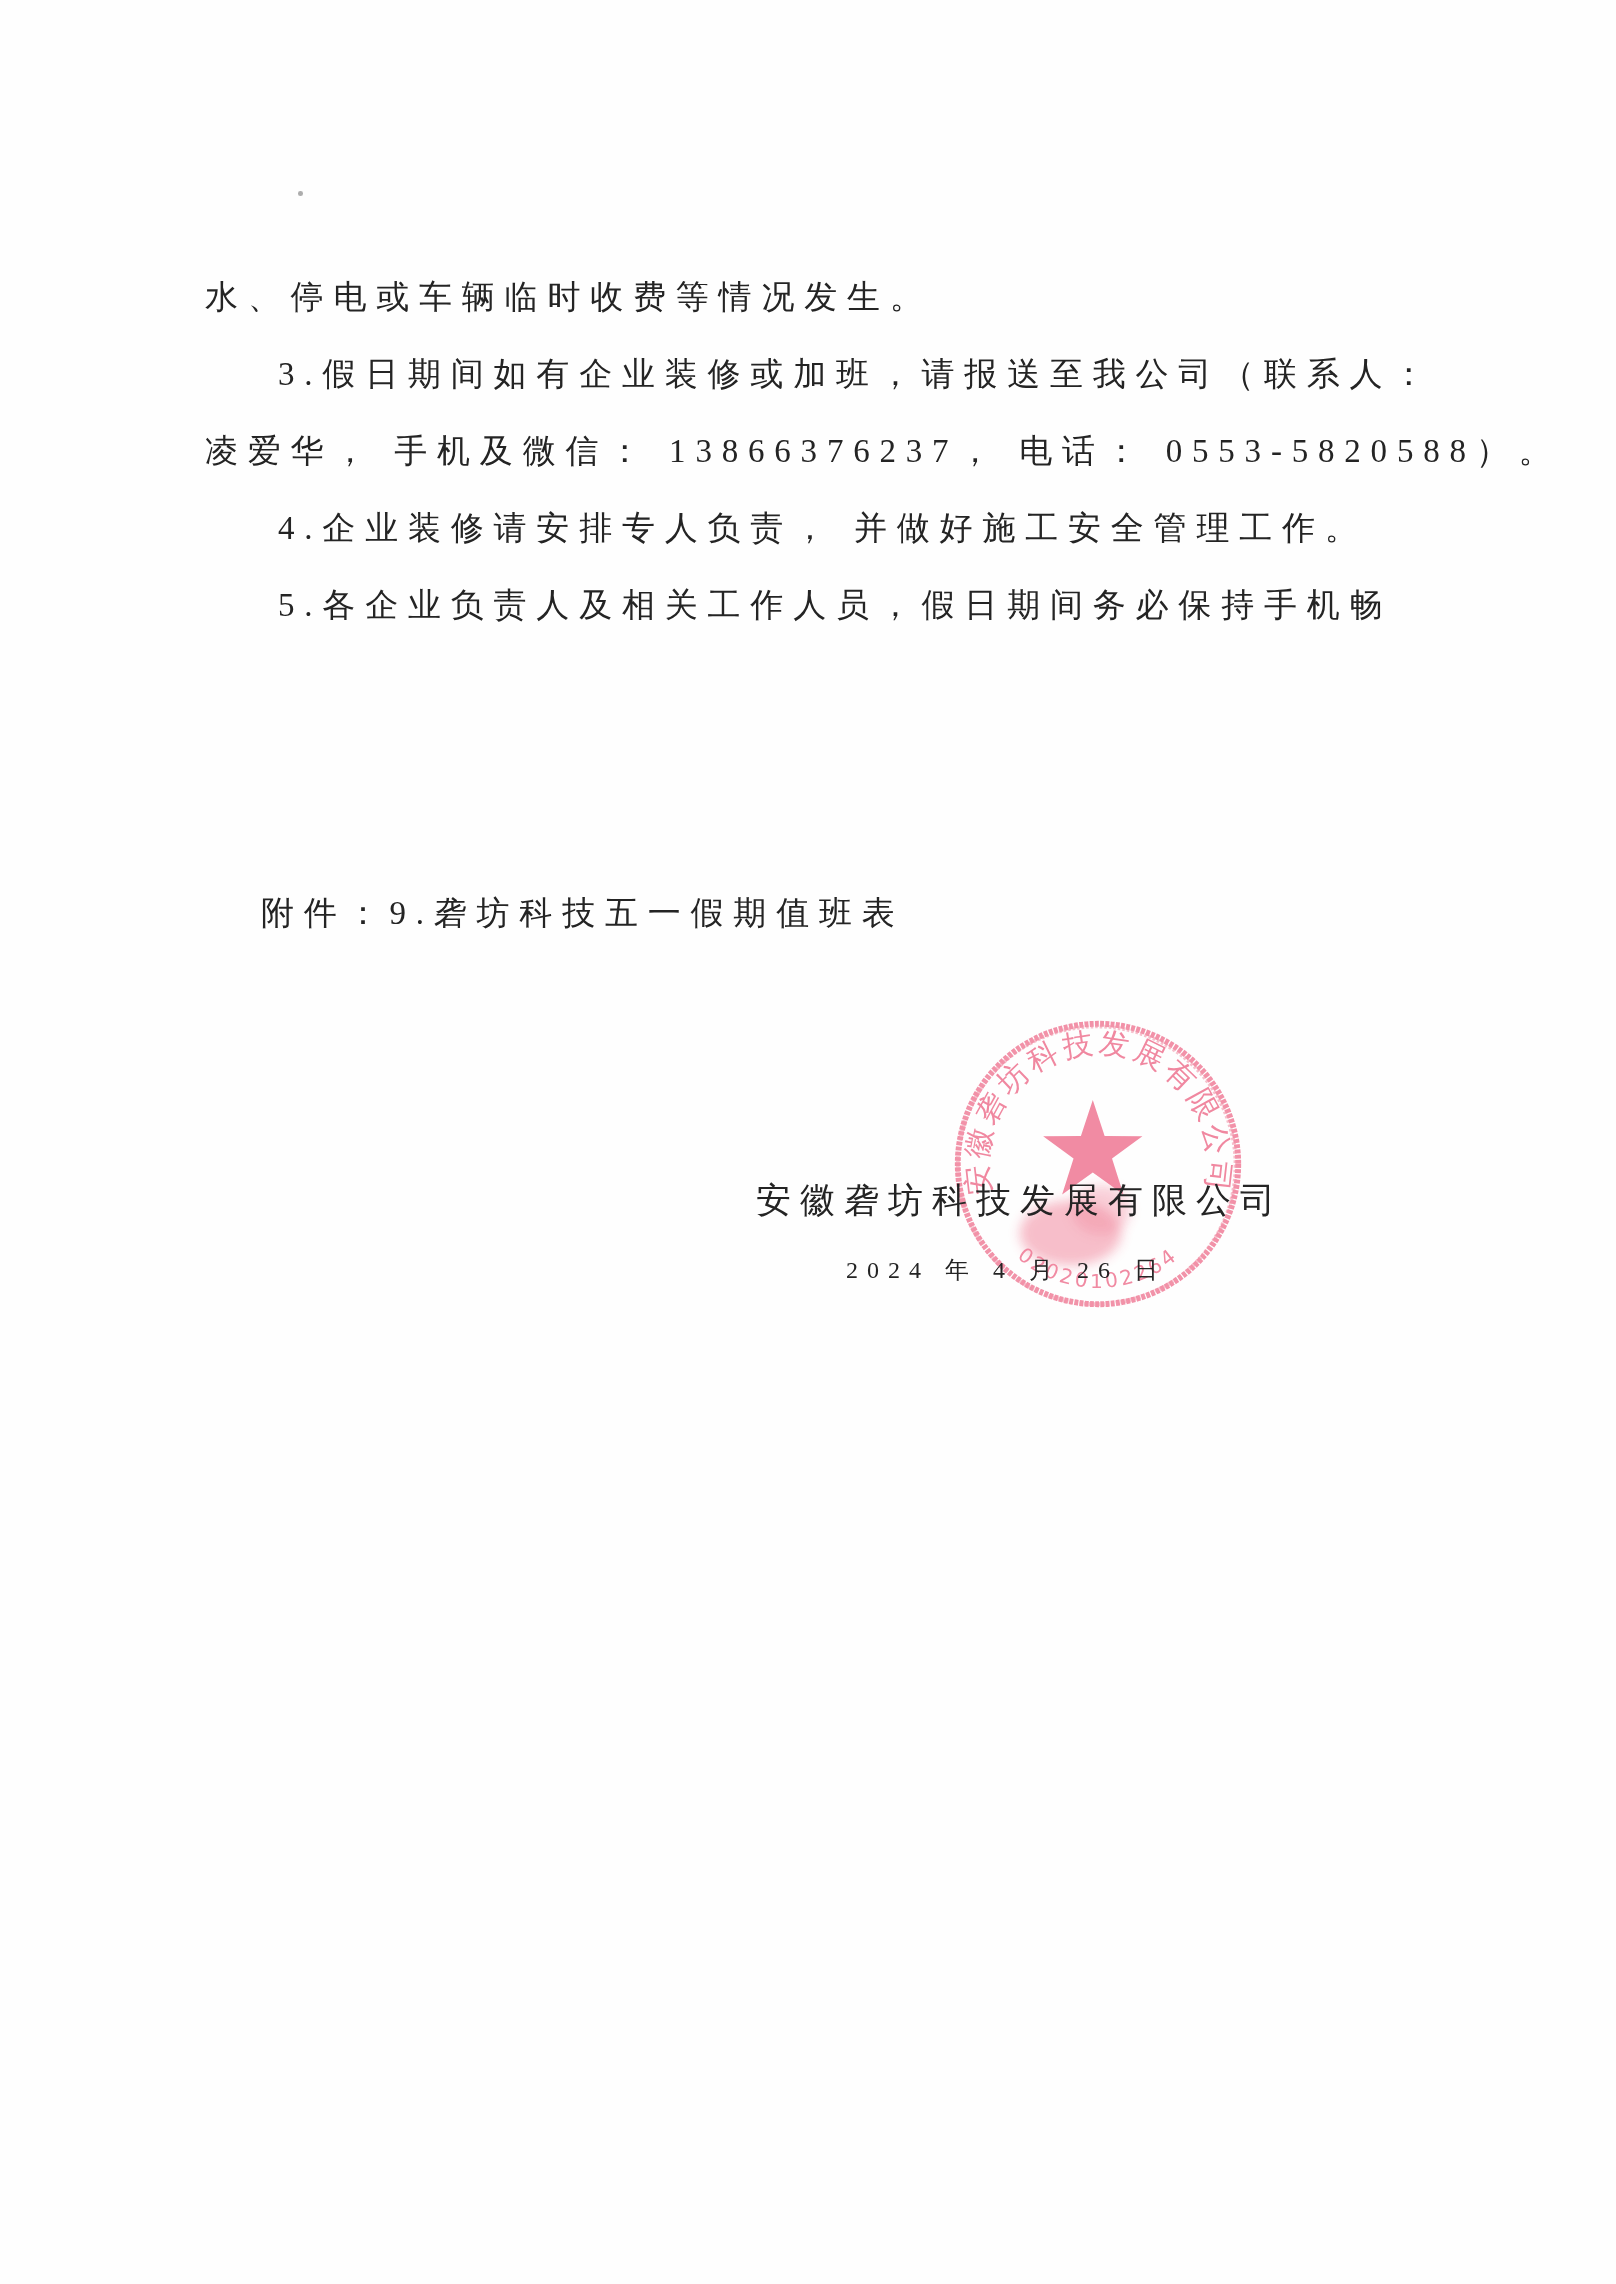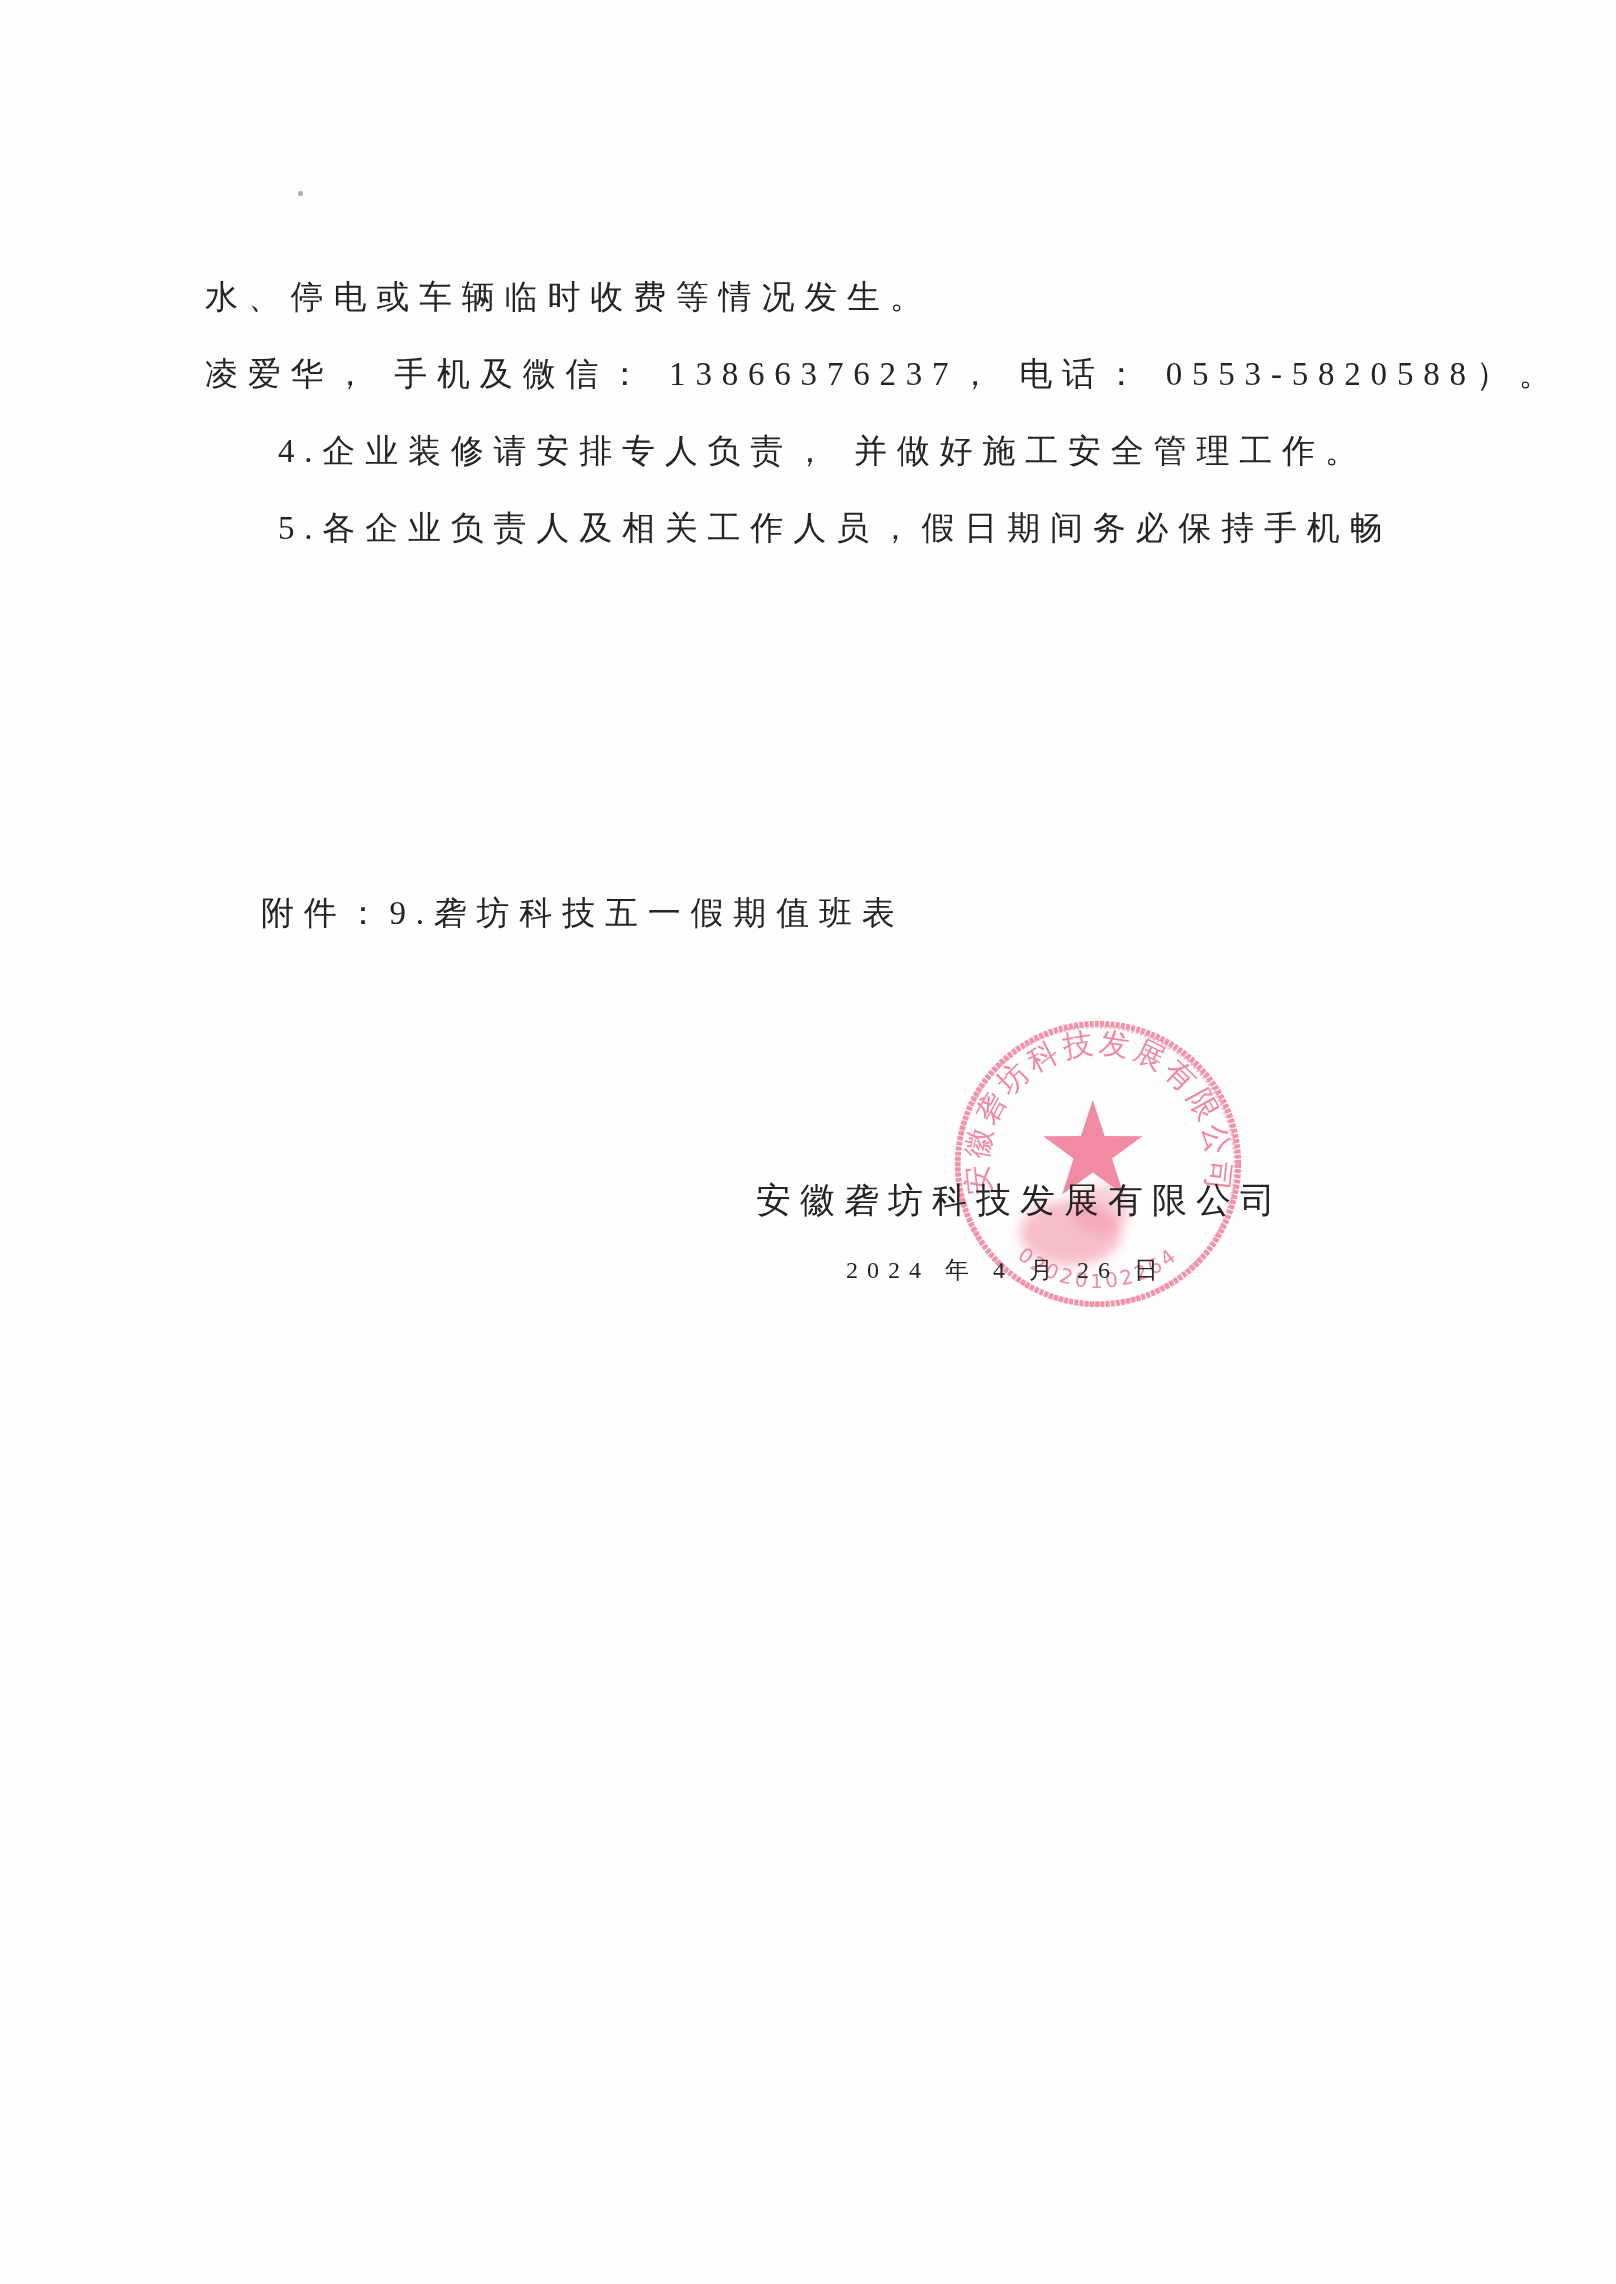--- a/index.html
+++ b/index.html
@@ -46,20 +46,21 @@
 </style>
 </head>
 <body>
 
 <div class="page">
 
   <div class="speck"></div>
 
   <div class="body-text">
     <div class="line">水、停电或车辆临时收费等情况发生。</div>
+    <div class="line indent">3.假日期间如有企业装修或加班，请报送至我公司（联系人：</div>
     <div class="line">凌爱华， 手机及微信： 13866376237， 电话： 0553-5820588）。</div>
     <div class="line indent">4.企业装修请安排专人负责， 并做好施工安全管理工作。</div>
     <div class="line indent">5.各企业负责人及相关工作人员，假日期间务必保持手机畅</div>
   </div>
 
   <div class="attachments">
     <span class="att-line"><span>附件：</span><span>9.砻坊科技五一假期值班表</span></span>
   </div>
 
   <div class="sig-company">安徽砻坊科技发展有限公司</div>

